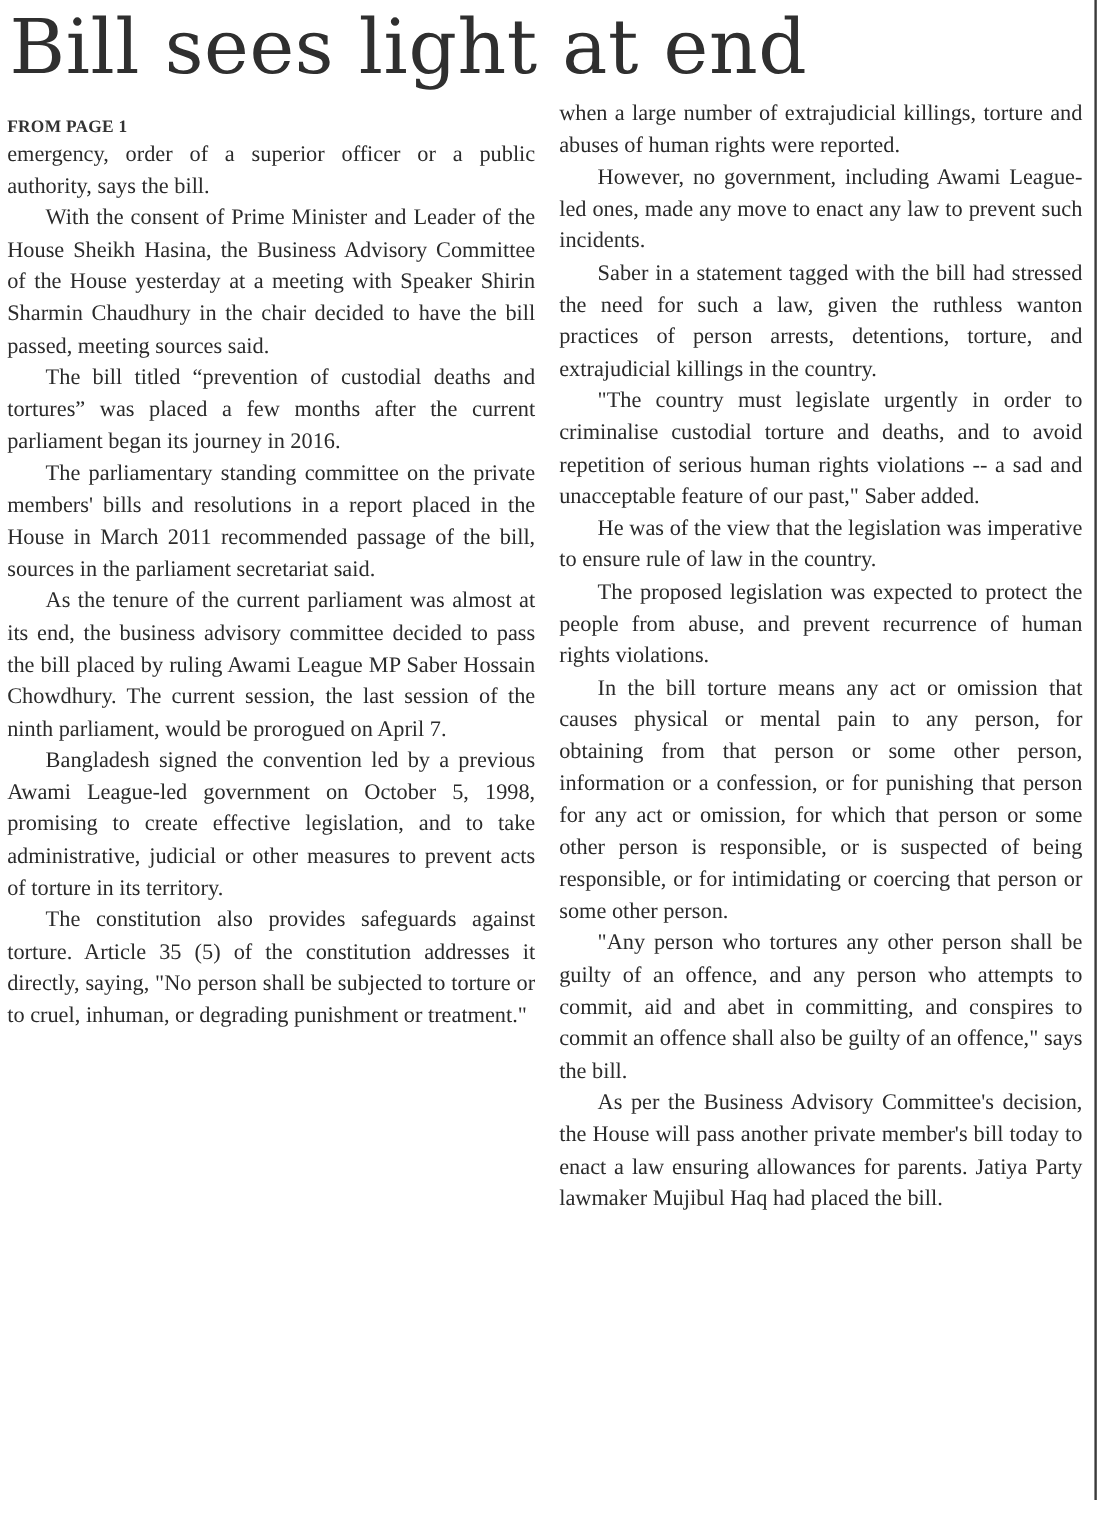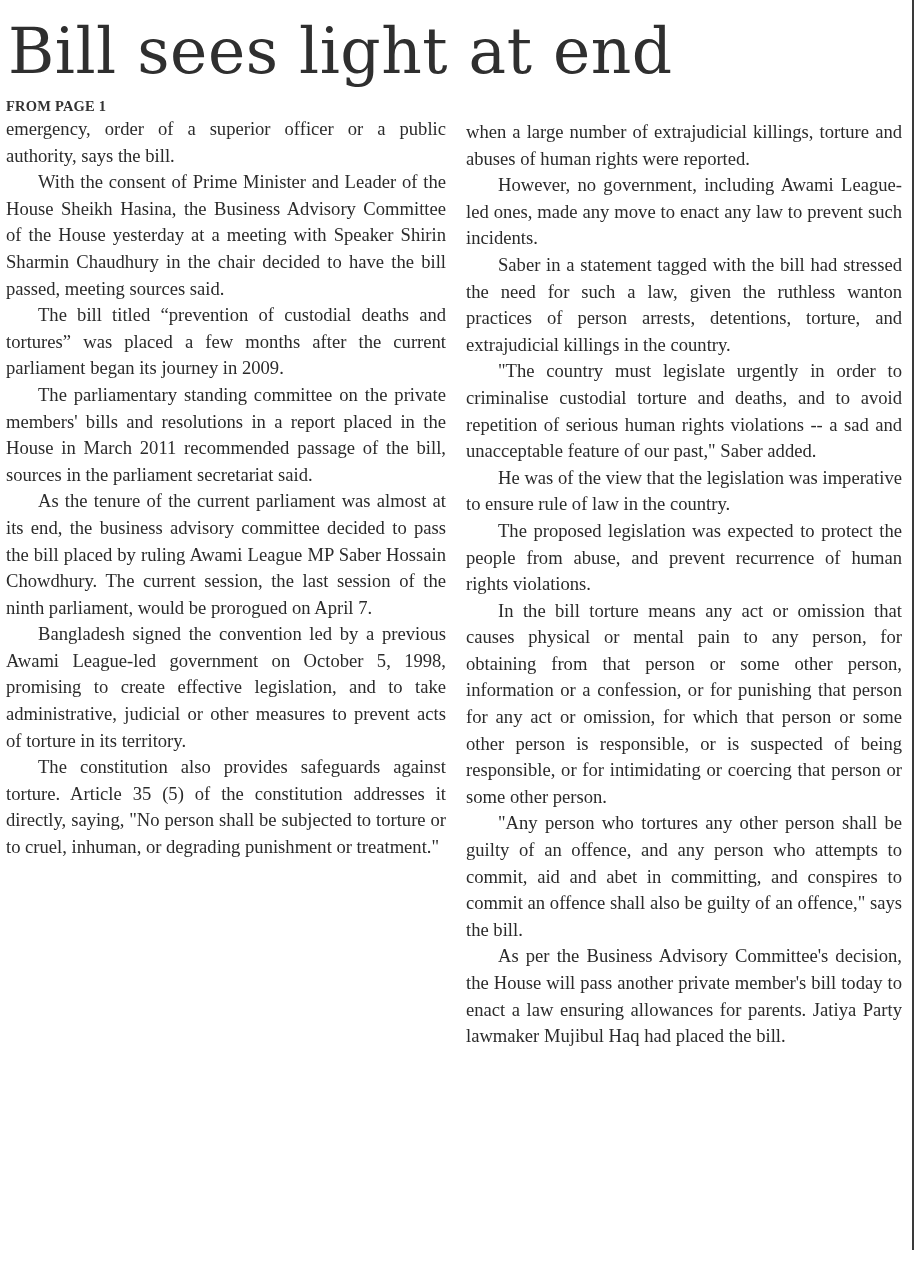--- a/index.html
+++ b/index.html
@@ -5,51 +5,51 @@
   html, body { margin: 0; padding: 0; background: #ffffff; }
   body {
     width: 916px; height: 1276px; overflow: hidden; position: relative;
     font-family: "DejaVu Serif", "Liberation Serif", serif;
     color: #2b2b2b;
   }
   .right-border {
     position: absolute; left: 912px; top: 0; width: 2px; height: 1250px; background: #3a3a3a;
   }
   .headline {
-    position: absolute; left: 8px; top: 16px;
+    position: absolute; left: 8px; top: 4px;
     font-family: "DejaVu Serif", "Liberation Serif", serif;
     font-size: 63px; line-height: 72px; letter-spacing: 0.5px;
     color: #2f2f2f; font-weight: normal; margin: 0; white-space: nowrap;
   }
   .col {
     position: absolute; top: 96px; width: 440px;
     font-size: 18.6px; line-height: 26.6px; text-align: justify;
     font-family: "Liberation Serif", "DejaVu Serif", serif;
   }
   .col.left { left: 6px; }
-  .col.right { left: 466px; top: 82px; width: 436px; margin-top: 37px; }
+  .col.right { left: 466px; top: 82px; width: 436px; }
   .kicker {
     font-family: "Liberation Serif", serif; font-weight: bold; font-size: 14.5px;
     line-height: 20px; letter-spacing: 0.2px; color: #333; text-transform: uppercase;
   }
   .col p { margin: 0; text-indent: 32px; }
   .col p.noindent { text-indent: 0; }
 </style>
 </head>
 <body>
 
 <div class="right-border"></div>
 
 <h1 class="headline">Bill sees light at end</h1>
 
 <div class="col left">
   <div class="kicker">FROM PAGE 1</div>
   <p class="noindent">emergency, order of a superior officer or a public authority, says the bill.</p>
   <p>With the consent of Prime Minister and Leader of the House Sheikh Hasina, the Business Advisory Committee of the House yesterday at a meeting with Speaker Shirin Sharmin Chaudhury in the chair decided to have the bill passed, meeting sources said.</p>
-  <p>The bill titled “prevention of custodial deaths and tortures” was placed a few months after the current parliament began its journey in 2009.</p>
+  <p>The bill titled “prevention of custodial deaths and tortures” was placed a few months after the current parliament began its journey in 2016.</p>
   <p>The parliamentary standing committee on the private members' bills and resolutions in a report placed in the House in March 2011 recommended passage of the bill, sources in the parliament secretariat said.</p>
   <p>As the tenure of the current parliament was almost at its end, the business advisory committee decided to pass the bill placed by ruling Awami League MP Saber Hossain Chowdhury. The current session, the last session of the ninth parliament, would be prorogued on April 7.</p>
   <p>Bangladesh signed the convention led by a previous Awami League-led government on October 5, 1998, promising to create effective legislation, and to take administrative, judicial or other measures to prevent acts of torture in its territory.</p>
   <p>The constitution also provides safeguards against torture. Article 35 (5) of the constitution addresses it directly, saying, "No person shall be subjected to torture or to cruel, inhuman, or degrading punishment or treatment."</p>
 </div>
 
 <div class="col right">
   <p class="noindent">when a large number of extrajudicial killings, torture and abuses of human rights were reported.</p>
   <p>However, no government, including Awami League-led ones, made any move to enact any law to prevent such incidents.</p>
   <p>Saber in a statement tagged with the bill had stressed the need for such a law, given the ruthless wanton practices of person arrests, detentions, torture, and extrajudicial killings in the country.</p>

